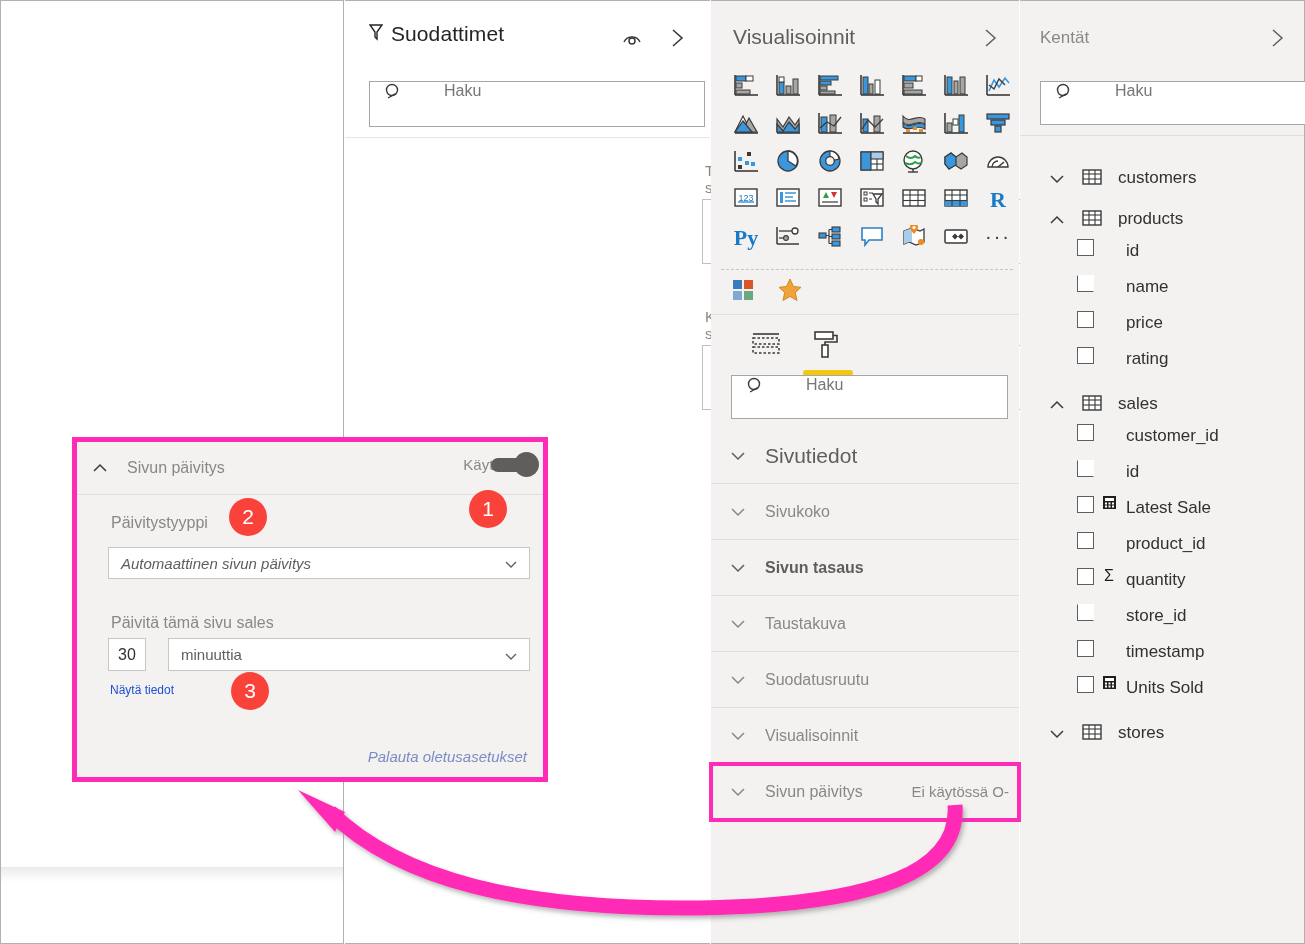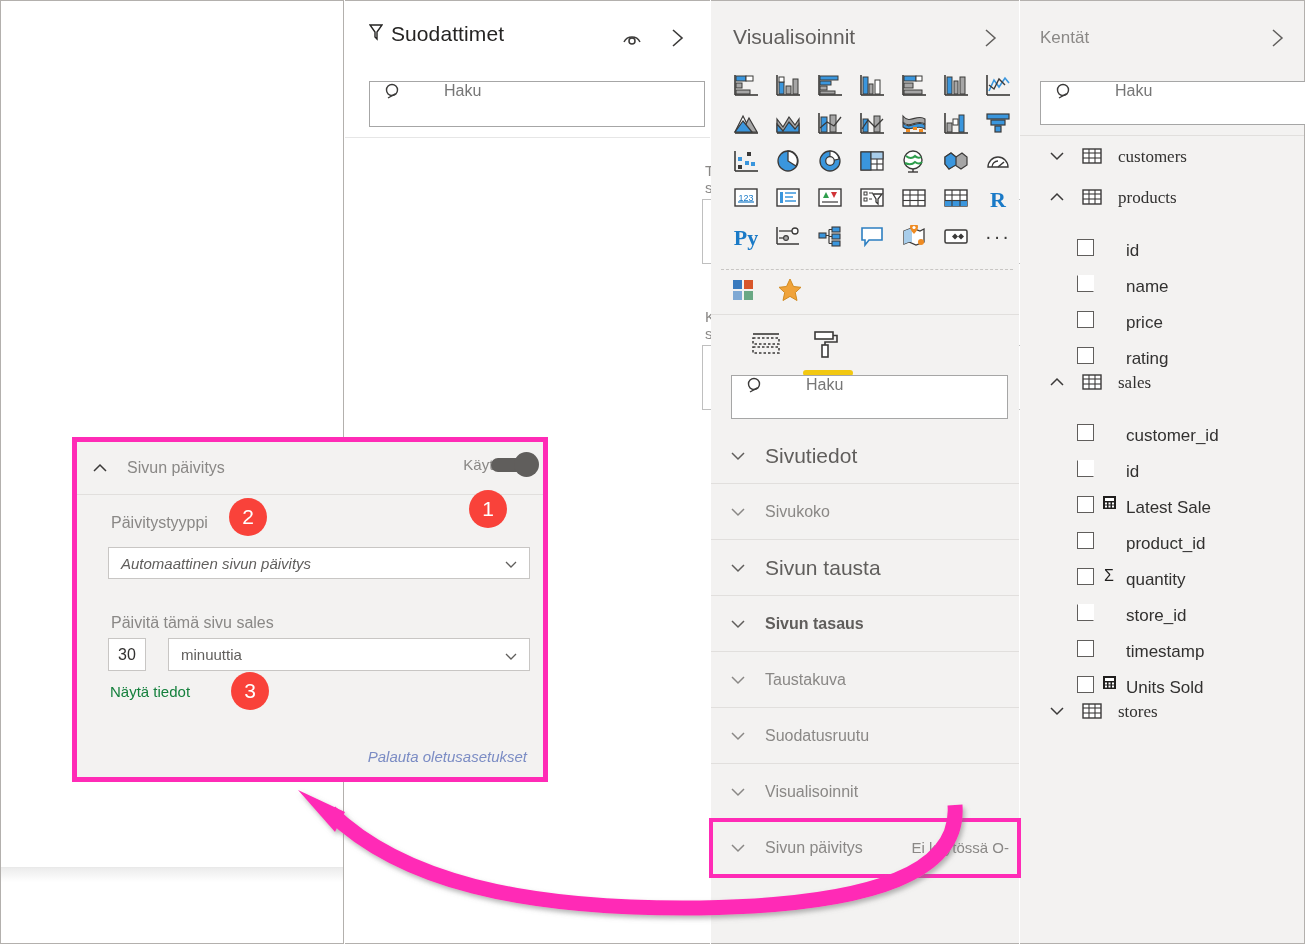--- a/index.html
+++ b/index.html
@@ -299,23 +299,22 @@
     left: 0; right: 0; top: 134px;
     height: 1px; background: #e1dfdd;
   }
   #fields-tree {
     position: absolute;
     left: 0; right: 0; top: 146px;
   }
   .tbl-row {
     height: 41px;
     display: flex;
-    align-items: flex-start;
-    cursor: pointer;
-    font-family: Liberation Serif, serif;
+    align-items: flex-end;
+    cursor: pointer;
   }
   .tbl-row .chev { margin-left: 28px; width: 18px; height: 18px; flex: none; }
   .tbl-row .tblicon { margin-left: 16px; width: 20px; height: 20px; flex: none; }
   .tbl-row .nm { margin-left: 16px; font-size: 17px; color: #323130; }
   .fld-row {
     height: 36px;
     display: flex;
     align-items: center;
     cursor: pointer;
   }
@@ -454,22 +453,22 @@
     color: #605e5c;
   }
   #co-unit-select .dd {
     position: absolute;
     right: 10px; top: 10px;
     width: 16px; height: 14px;
   }
   #co-showdetails {
     position: absolute;
     left: 33px; top: 241px;
-    font-size: 15px;
-    color: #15803d;
+    font-size: 12px;
+    color: #1d4ed8;
     cursor: pointer;
   }
   #co-reset {
     position: absolute;
     right: 16px; bottom: 12px;
     font-size: 15px;
     color: #7b8cc4;
     cursor: pointer;
     font-style: italic;
   }
@@ -899,26 +898,20 @@
       <span class="chev"><svg width="18" height="18" viewBox="0 0 18 18">
             <path d="M3 6 L9 12 L15 6" fill="none" stroke="#605e5c" stroke-width="1.5"></path>
           </svg></span>
       <span class="lbl">Sivutiedot</span>
     </div>
     <div class="fmt-row">
       <span class="chev"><svg width="18" height="18" viewBox="0 0 18 18">
             <path d="M3 6 L9 12 L15 6" fill="none" stroke="#8a8886" stroke-width="1.5"></path>
           </svg></span>
       <span class="lbl">Sivukoko</span>
-    </div>
-    <div class="fmt-row big">
-      <span class="chev"><svg width="18" height="18" viewBox="0 0 18 18">
-            <path d="M3 6 L9 12 L15 6" fill="none" stroke="#605e5c" stroke-width="1.5"></path>
-          </svg></span>
-      <span class="lbl">Sivun tausta</span>
     </div>
     <div class="fmt-row semi">
       <span class="chev"><svg width="18" height="18" viewBox="0 0 18 18">
             <path d="M3 6 L9 12 L15 6" fill="none" stroke="#605e5c" stroke-width="1.5"></path>
           </svg></span>
       <span class="lbl">Sivun tasaus</span>
     </div>
     <div class="fmt-row">
       <span class="chev"><svg width="18" height="18" viewBox="0 0 18 18">
             <path d="M3 6 L9 12 L15 6" fill="none" stroke="#8a8886" stroke-width="1.5"></path>

